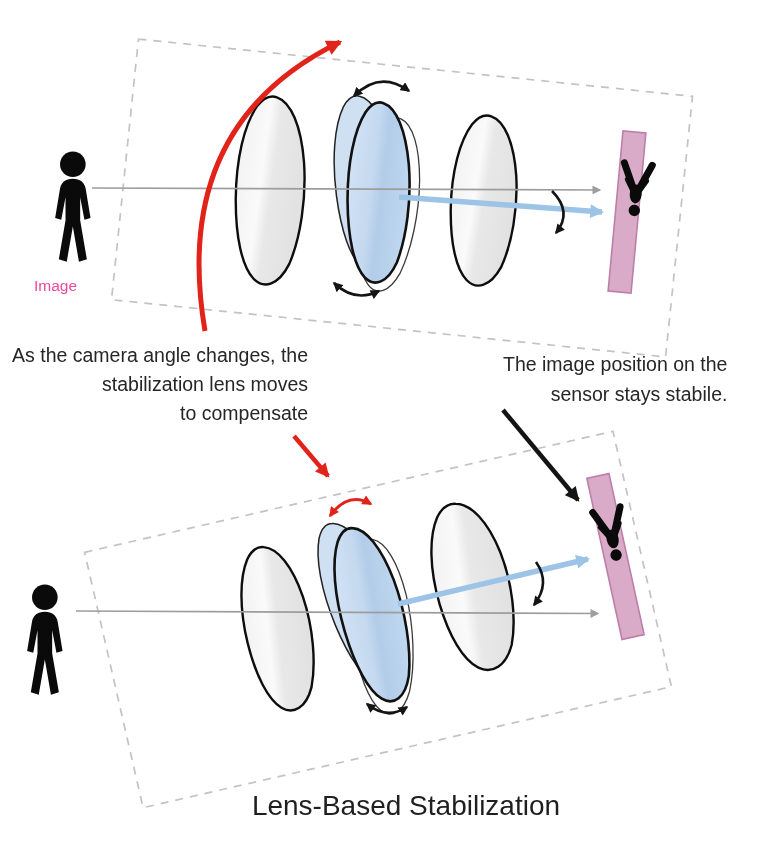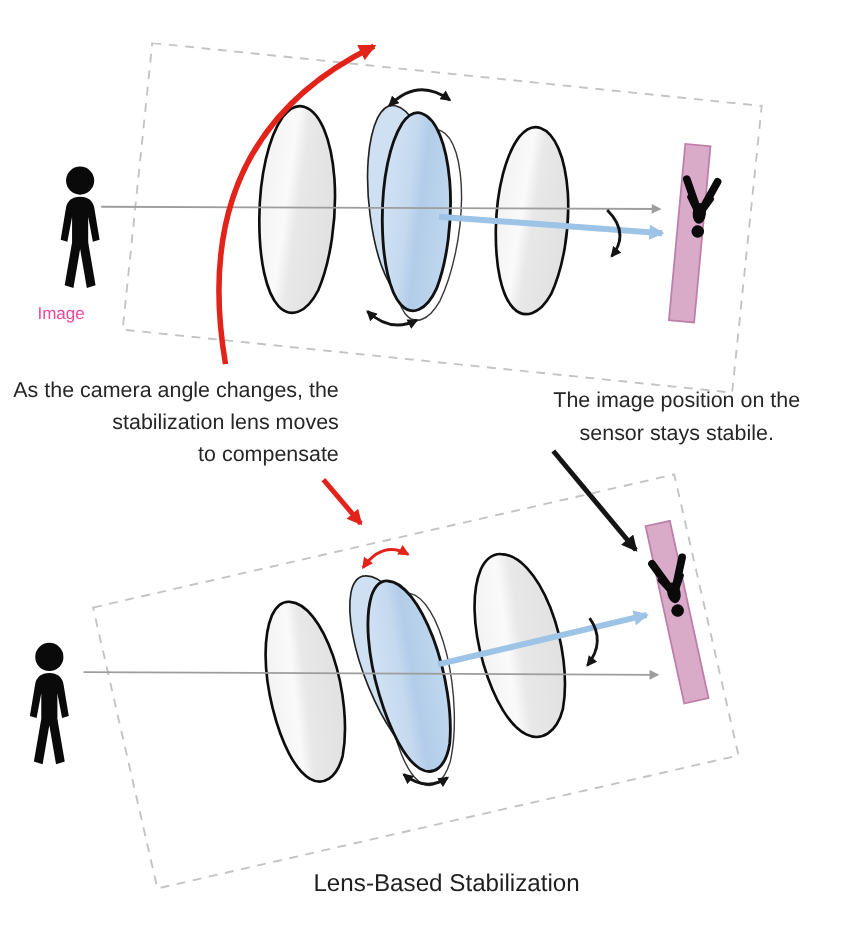--- a/index.html
+++ b/index.html
@@ -5,24 +5,24 @@
   :root{
     --red:#e2231a; --ink:#141414; --blue-arrow:#9dc3e6; --axis:#9d9d9d;
     --dash:#c3c3c3; --sensor:#d9abc8; --sensor-edge:#bd7fa9; --text:#262626;
   }
   html,body{margin:0;padding:0;background:#ffffff;}
   #stage{position:relative;width:768px;height:852px;background:#fff;overflow:hidden;
          font-family:"Liberation Sans",sans-serif;color:var(--text);}
   #stage svg{position:absolute;left:0;top:0;}
   .caption{position:absolute;font-size:19.5px;line-height:29px;white-space:pre-line;color:var(--text);}
   .cap-left{right:460px;top:341px;text-align:right;width:320px;}
-  .cap-right{left:503px;top:349px;text-align:center;line-height:30px;}
+  .cap-right{left:503px;top:349px;text-align:right;line-height:30px;}
   .img-label{position:absolute;left:34px;top:277px;width:60px;font-size:15.5px;color:#ec4899;}
   .title{position:absolute;left:206px;top:790px;width:400px;text-align:center;
-         font-size:22px;color:#1f1f1f;}
+         font-size:28px;color:#1f1f1f;}
 </style>
 </head>
 <body>
 
 <div id="stage">
 
 <svg width="768" height="852" viewBox="0 0 768 852">
   <defs>
     <linearGradient id="gGray" x1="0" y1="0" x2="1" y2="0.18">
       <stop offset="0" stop-color="#f1f1f1"></stop>

